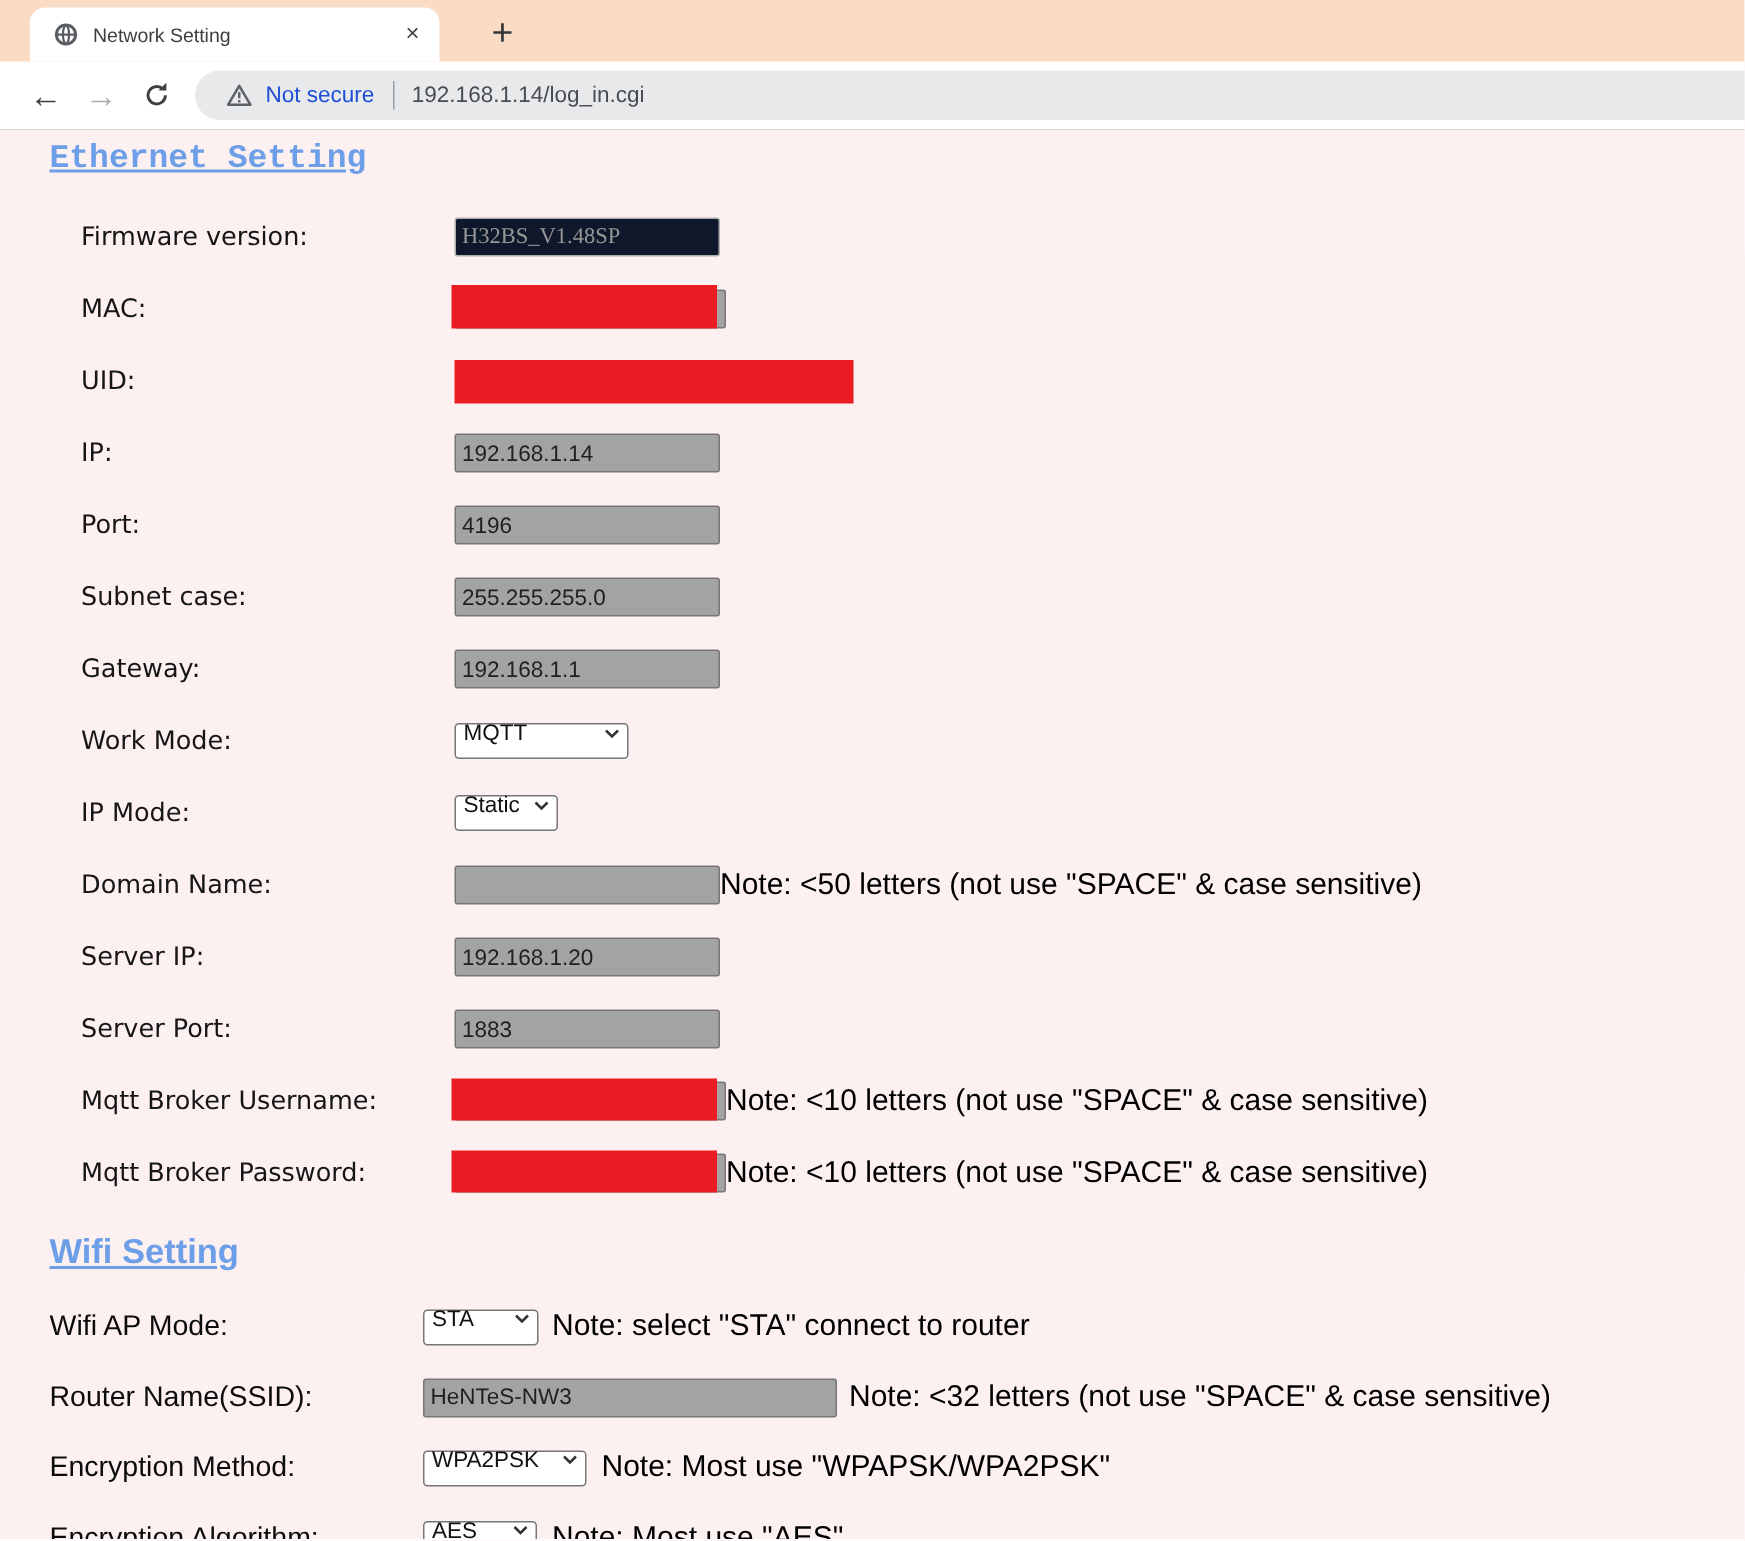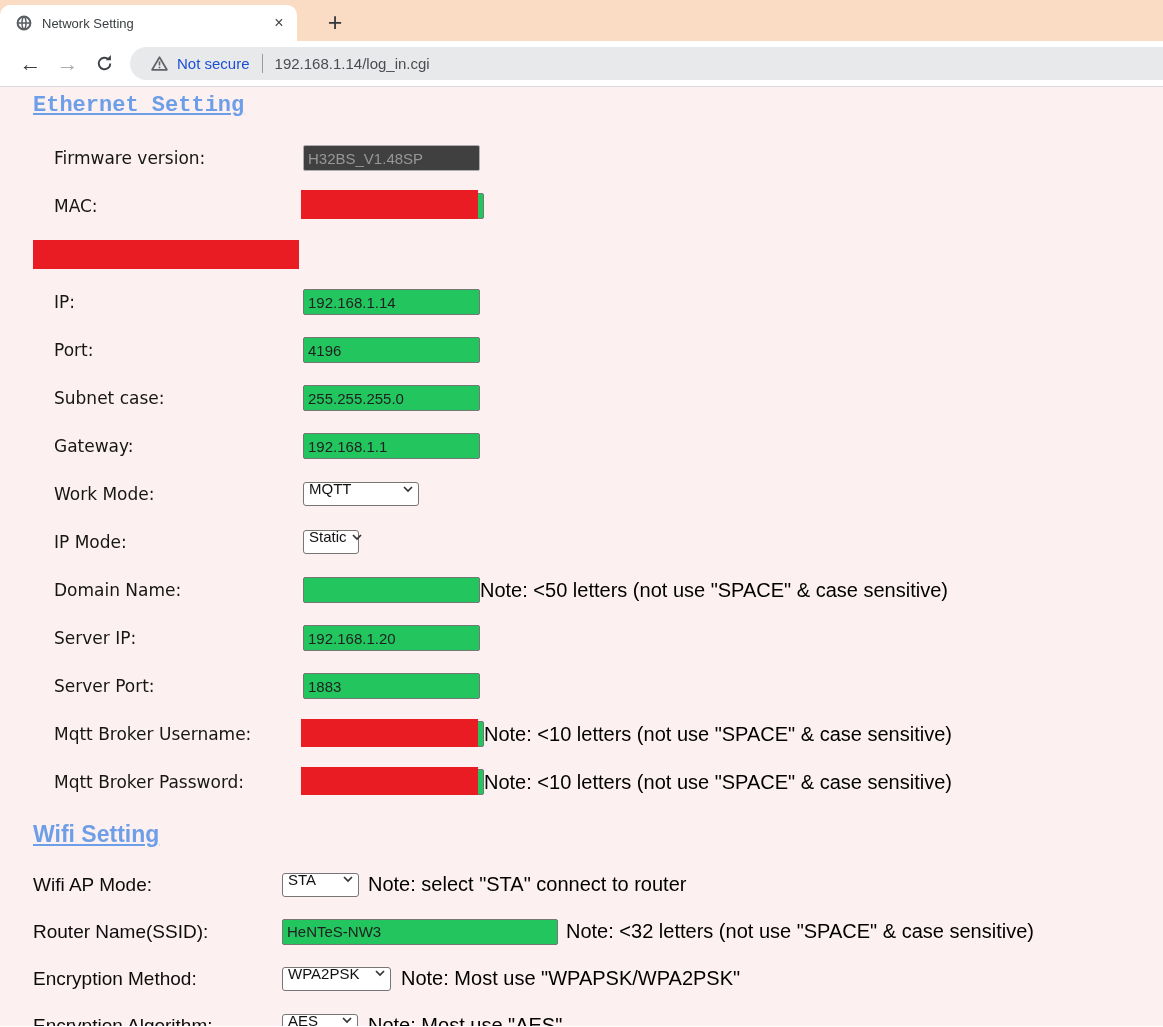--- a/index.html
+++ b/index.html
@@ -7,21 +7,21 @@
   html,body { margin:0; padding:0; }
   body {
     width:1163px; height:1027px; overflow:hidden;
     background:#fff;
     font-family:"Liberation Sans", sans-serif;
   }
 
   
   .tabbar { position:relative; height:41px; background:#fadbc4; }
   .tab {
-    position:absolute; left:0; top:5px; width:297px; height:36px;
+    position:absolute; left:20px; top:5px; width:273px; height:36px;
     background:#fff; border-radius:10px 10px 0 0;
     display:flex; align-items:center; padding:0 8px 0 16px;
   }
   .favicon { width:16px; height:16px; flex:0 0 16px; display:flex; }
   .tab-title { flex:1; font-size:13px; color:#3c4043; margin-left:10px; white-space:nowrap; overflow:hidden; }
   .tab-close {
     width:20px; height:20px; display:flex; align-items:center; justify-content:center;
     font-size:16px; color:#44474a; border-radius:50%; cursor:default;
   }
   .newtab {
@@ -67,25 +67,25 @@
   .elabel {
     width:249px; flex:0 0 249px;
     font-family:"DejaVu Sans", sans-serif; font-size:17px; color:#161616;margin-left:21px;
   }
   .wlabel {
     width:249px; flex:0 0 249px;
     font-family:"Liberation Sans", sans-serif; font-size:19px; color:#0c0c0c;
   }
   .tinput {
     width:177px; height:26px; border:1px solid #767676; border-radius:2px;
-    background:#22c55e; padding:0 4px;
+    background:#a3a3a3; padding:0 4px;
     font-family:"Liberation Sans", sans-serif; font-size:15px; color:#1f1f1f;
     outline:none;
   }
-  .tinput.fw { border-color:#aeaeae; color:#979797; background:#404040; }
+  .tinput.fw { border-color:#aeaeae; color:#979797; background:#0f172a;font-family:Liberation Serif, serif; }
   .tinput.wide { width:276px; }
   .selectbox {
     height:24px; border:1px solid #767676; border-radius:3px; background:#fff;
     display:flex; align-items:center; justify-content:space-between;
     padding:0 4px 11px 5px; font-size:15px; color:#111; cursor:default;
   }
   .chev { display:flex; flex:0 0 auto; margin-left:4px; }
   .note {
     font-family:"Liberation Sans", sans-serif; font-size:20px; color:#000;
     white-space:nowrap;
@@ -149,20 +149,21 @@
 
     <div class="row">
       <span class="elabel">MAC:</span>
       <div class="redwrap">
         <input class="tinput" style="">
         <div class="redact"></div>
       </div>
     </div>
 
     <div class="row">
+      <span class="elabel">UID:</span>
       <div class="redsolo"></div>
     </div>
 
     <div class="row">
       <span class="elabel">IP:</span>
       <input class="tinput" value="192.168.1.14" style="">
     </div>
 
     <div class="row">
       <span class="elabel">Port:</span>
@@ -186,21 +187,21 @@
         <span class="chev">
           <svg width="12" height="8" viewBox="0 0 12 8">
               <path d="M2 2 L6 6 L10 2" fill="none" stroke="#333" stroke-width="1.7"></path>
             </svg>
         </span>
       </div>
     </div>
 
     <div class="row">
       <span class="elabel">IP Mode:</span>
-      <div class="selectbox" style="width:56px">
+      <div class="selectbox" style="width:69px">
         <span>Static</span>
         <span class="chev">
           <svg width="12" height="8" viewBox="0 0 12 8">
               <path d="M2 2 L6 6 L10 2" fill="none" stroke="#333" stroke-width="1.7"></path>
             </svg>
         </span>
       </div>
     </div>
 
     <div class="row">

